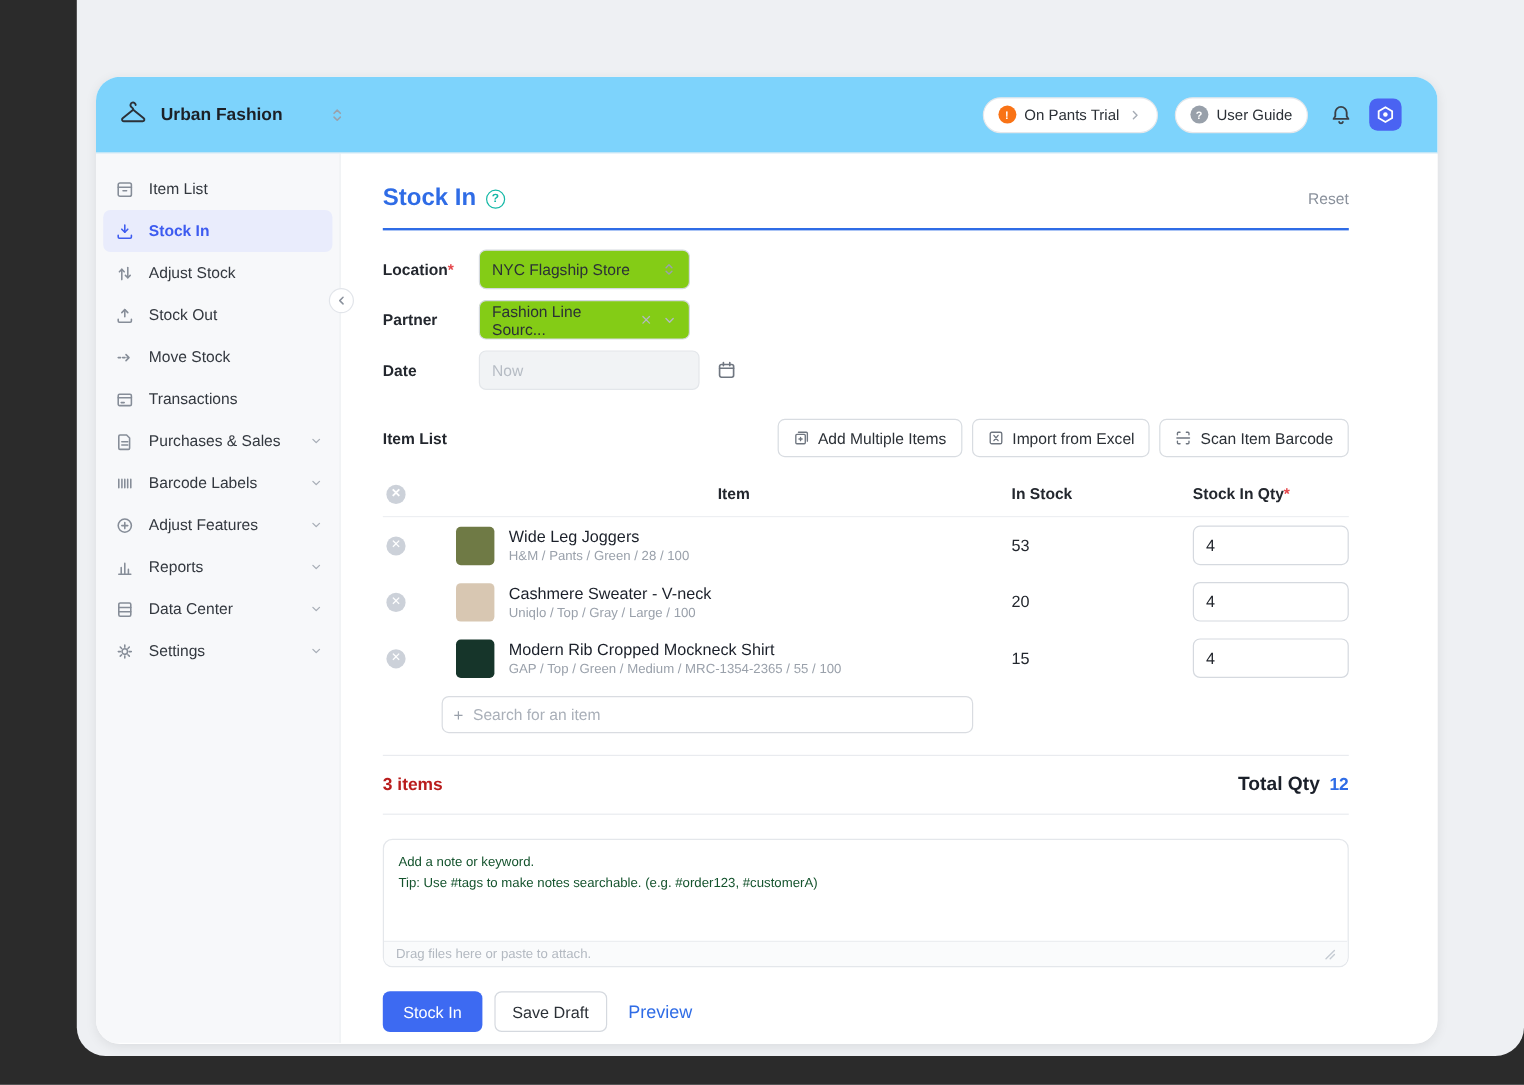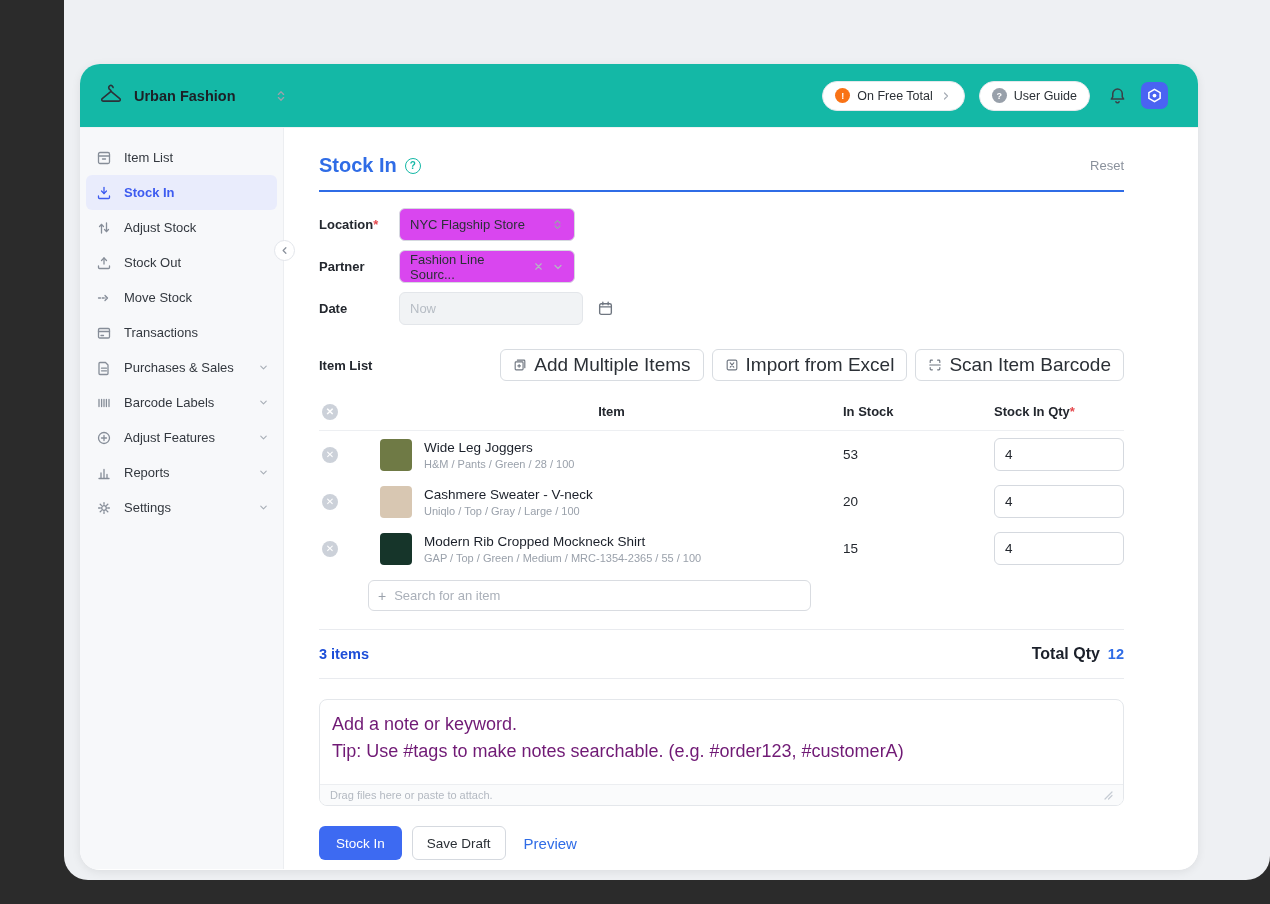--- a/index.html
+++ b/index.html
@@ -6,21 +6,21 @@
   html,body { width:1270px; height:904px; overflow:hidden; }
   body { background:#2b2b2b; font-family:"Liberation Sans", sans-serif; position:relative; }
 
   .shell { position:absolute; left:64px; top:0; right:0; height:880px; background:#eef0f3;
            border-radius:0 0 24px 24px; }
   .card { position:absolute; left:16px; top:64px; width:1118px; height:806px; background:#fff;
           border-radius:20px; overflow:hidden; box-shadow:0 2px 10px rgba(0,0,0,.08); }
 
   
   .app-header { height:64px; display:flex; align-items:center; padding:0 30px 0 16px;
-                border-bottom:1px solid #f0f2f4; background:#14b8a6; }
+                border-bottom:1px solid #f0f2f4; background:#7dd3fc; }
   .logo { width:30px; height:30px; display:flex; align-items:center; justify-content:center; color:#2c3138; }
   .company-name { font-size:14.5px; font-weight:bold; color:#1c2026; margin-left:8px; }
   .company-switcher { margin-left:38px; color:#9aa1ab; display:flex; align-items:center; cursor:pointer; }
   .header-right { margin-left:auto; display:flex; align-items:center; gap:14px; }
   .pill { height:30px; display:flex; align-items:center; gap:7px; padding:0 12px; border:1px solid #e4e7eb;
           border-radius:16px; background:#fff; font-size:12.5px; color:#2b3036; cursor:pointer; }
   .dot-icon { width:15px; height:15px; border-radius:50%; display:flex; align-items:center; justify-content:center;
               color:#fff; font-size:9px; font-weight:bold; }
   .pill .chev { color:#a7adb6; display:flex; }
   .bell { color:#3a4047; display:flex; cursor:pointer; margin-left:4px; }
@@ -47,37 +47,37 @@
   .page-title { font-size:20px; font-weight:bold; color:#2f6ce6; }
   .help-icon { width:16px; height:16px; border:1.5px solid #14B8A6; color:#14B8A6; border-radius:50%;
                font-size:10px; font-weight:bold; display:flex; align-items:center; justify-content:center;
                margin-left:8px; }
   .reset-link { margin-left:auto; font-size:13px; color:#8a919c; cursor:pointer; }
 
   .form { margin-top:16px; display:flex; flex-direction:column; gap:9px; }
   .form-row { display:flex; align-items:center; }
   .form-label { width:80px; font-size:13px; color:#23272e; font-weight:bold; flex:none; }
   .req { color:#e5484d; }
-  .control { height:33px; border:1px solid #d5d9df; border-radius:6px; background:#d946ef; display:flex;
+  .control { height:33px; border:1px solid #d5d9df; border-radius:6px; background:#84cc16; display:flex;
              align-items:center; padding:0 10px; font-size:13px; color:#2b3036; cursor:pointer; }
   .select-box { width:176px; }
   .select-box .ctl-icon { margin-left:auto; color:#9aa1ab; display:flex; }
   .partner-box { width:176px; gap:8px; }
   .partner-box .tag-x { color:#b3b9c1; display:flex; }
   .partner-box .ctl-icon { margin-left:auto; color:#b3b9c1; display:flex; }
   .date-input { width:184px; height:33px; border:1px solid #e3e6ea; background:#f1f3f5; border-radius:6px;
                 padding:0 10px; font-size:13px; color:#2b3036; font-family:"Liberation Sans",sans-serif; }
   .date-input::placeholder { color:#b6bcc4; }
   .cal-btn { margin-left:14px; color:#6f7680; display:flex; cursor:pointer; }
 
   .section-row { margin-top:24px; display:flex; align-items:center; }
   .section-label { font-size:13px; font-weight:bold; color:#23272e; }
   .btn-group { margin-left:auto; display:flex; gap:8px; }
   .tool-btn { height:32px; display:flex; align-items:center; gap:7px; padding:0 12px; background:#fff;
-              border:1px solid #d8dce1; border-radius:6px; font-size:19px; color:#2b3036; cursor:pointer; }
+              border:1px solid #d8dce1; border-radius:6px; font-size:13px; color:#2b3036; cursor:pointer; }
   .tool-btn .b-icon { color:#6f7680; display:flex; }
 
   .grid-row { display:grid; grid-template-columns:49px 1fr 151px 130px; align-items:center; }
   .tbl-head { margin-top:12px; height:38px; border-bottom:1px solid #edeff2; font-size:13px; font-weight:bold;
               color:#23272e; }
   .tbl-head .c-item { padding-left:12px;text-align:center; }
   .remove-circ { width:16px; height:16px; border-radius:50%; background:#ccd1d9; color:#fff; font-size:10px;
                  line-height:16px; text-align:center; cursor:pointer; margin-left:3px; }
   .item-row { padding:7px 0; }
   .item-cell { display:flex; align-items:center; gap:12px; }
@@ -90,28 +90,28 @@
 
   .search-row { margin:8px 0 18px 49px; width:443px; height:31px; border:1px solid #d9dce1; border-radius:6px;
                 display:flex; align-items:center; padding:0 9px; gap:8px; }
   .search-row .plus { color:#9aa1ab; font-size:14px; }
   .search-row input { border:none; outline:none; flex:1; font-size:13px; color:#2b3036;
                       font-family:"Liberation Sans",sans-serif; }
   .search-row input::placeholder { color:#aab0b9; }
 
   .summary-row { border-top:1px solid #e9ebef; border-bottom:1px solid #e9ebef; display:flex; align-items:center;
                  padding:15px 0; }
-  .items-count { font-size:14.5px; font-weight:bold; color:#1d4ed8; }
+  .items-count { font-size:14.5px; font-weight:bold; color:#b91c1c; }
   .total-wrap { margin-left:auto; display:flex; align-items:center; gap:8px; }
   .total-label { font-size:16px; font-weight:bold; color:#1b202a; }
   .total-value { font-size:14.5px; font-weight:bold; color:#2f6ce6; }
 
   .note-box { margin-top:20px; border:1px solid #e4e7eb; border-radius:8px; overflow:hidden; cursor:text; }
   .note-text { height:84px; padding:11px 12px; }
-  .note-text p { font-size:18px; color:#701a75; line-height:1.5; }
+  .note-text p { font-size:11px; color:#14532d; line-height:1.5; }
   .note-footer { border-top:1px solid #eceef1; background:#fafbfc; padding:4px 10px; font-size:11px;
                  color:#b3b9c1; display:flex; align-items:center; }
   .resize-handle { margin-left:auto; color:#c6ccd4; display:flex; }
 
   .actions { margin-top:20px; display:flex; align-items:center; gap:10px; }
   .btn-primary { height:34px; padding:0 17px; background:#3D6AF2; color:#fff; border:none; border-radius:6px;
                  font-size:13.5px; font-family:"Liberation Sans",sans-serif; cursor:pointer; }
   .btn-secondary { height:34px; padding:0 14px; background:#fff; color:#2b3036; border:1px solid #d5d9df;
                    border-radius:6px; font-size:13.5px; font-family:"Liberation Sans",sans-serif; cursor:pointer; }
   .btn-link { font-size:15px; color:#2f6ce6; margin-left:8px; cursor:pointer; background:none; border:none;
@@ -136,21 +136,21 @@
       <span class="company-switcher">
         <svg width="14" height="14" viewBox="0 0 16 16" fill="none" stroke="currentColor" stroke-width="1.5" stroke-linecap="round" stroke-linejoin="round">
           <path d="M5 6.2 8 3.2l3 3"></path>
             <path d="M5 9.8l3 3 3-3"></path>
         </svg>
       </span>
 
       <div class="header-right">
         <div class="pill">
           <span class="dot-icon" style="background:#F97316">!</span>
-          <span>On Free Total</span>
+          <span>On Pants Trial</span>
           <span class="chev">
             <svg width="12" height="12" viewBox="0 0 16 16" fill="none" stroke="currentColor" stroke-width="1.6" stroke-linecap="round" stroke-linejoin="round">
                 <path d="M6 4l4 4-4 4"></path>
               </svg>
           </span>
         </div>
         <div class="pill">
           <span class="dot-icon" style="background:#98a0aa">?</span>
           <span>User Guide</span>
         </div>
@@ -297,20 +297,34 @@
               </svg>
           </span>
           <span>Reports</span>
           <span class="s-chev">
             <svg width="11" height="11" viewBox="0 0 16 16" fill="none" stroke="currentColor" stroke-width="1.6" stroke-linecap="round" stroke-linejoin="round">
                 <path d="M4 6l4 4 4-4"></path>
               </svg>
           </span>
         </div>
 
+        <div class="side-item">
+          <span class="s-icon">
+            <svg width="16" height="16" viewBox="0 0 16 16" fill="none" stroke="currentColor" stroke-width="1.3" stroke-linecap="round" stroke-linejoin="round">
+                <rect x="3" y="2.5" width="10" height="11" rx="1.2"></rect>
+                <path d="M3 6.2h10M3 9.8h10"></path>
+              </svg>
+          </span>
+          <span>Data Center</span>
+          <span class="s-chev">
+            <svg width="11" height="11" viewBox="0 0 16 16" fill="none" stroke="currentColor" stroke-width="1.6" stroke-linecap="round" stroke-linejoin="round">
+                <path d="M4 6l4 4 4-4"></path>
+              </svg>
+          </span>
+        </div>
 
         <div class="side-item">
           <span class="s-icon">
             <svg width="16" height="16" viewBox="0 0 16 16" fill="none" stroke="currentColor" stroke-width="1.3" stroke-linecap="round">
                 <circle cx="8" cy="8" r="2.3"></circle>
                 <path d="M8 2.6v1.7M8 11.7v1.7M2.6 8h1.7M11.7 8h1.7M4.2 4.2l1.2 1.2M10.6 10.6l1.2 1.2M11.8 4.2l-1.2 1.2M5.4 10.6l-1.2 1.2"></path>
               </svg>
           </span>
           <span>Settings</span>
           <span class="s-chev">

